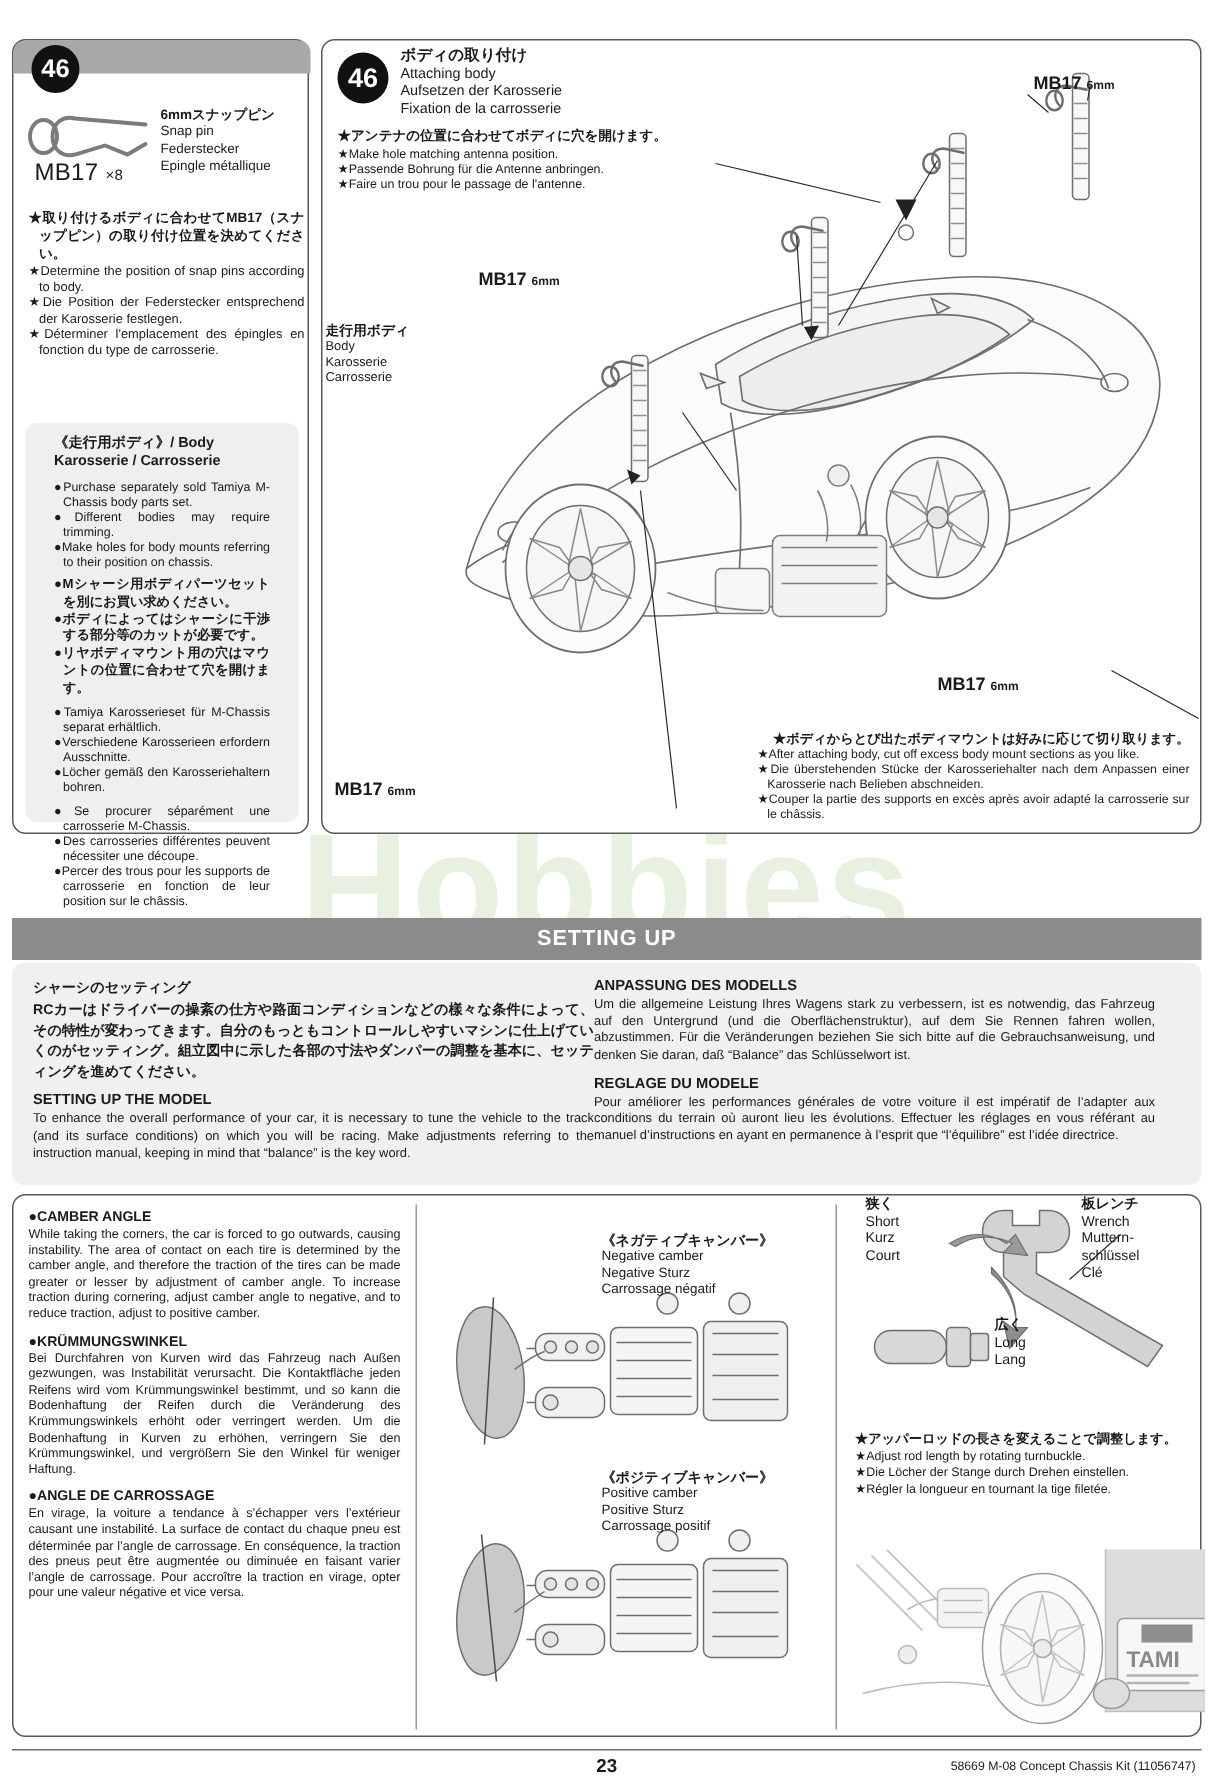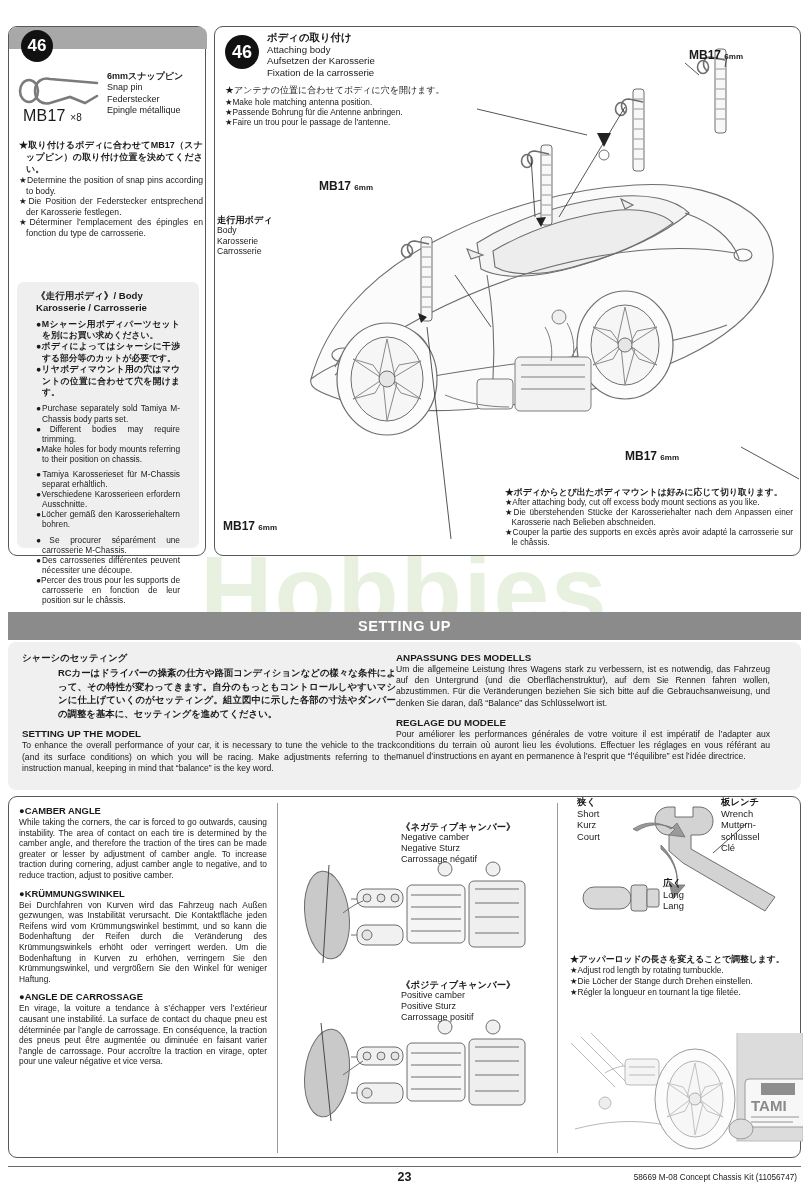--- a/index.html
+++ b/index.html
@@ -97,28 +97,28 @@
     position: absolute; left: 52px; top: 5px;
     font-size: 9.6px; line-height: 11.6px;
   }
   .step-title .jp { font-weight: bold; font-size: 10.4px; }
 
   .note-a {
     position: absolute; left: 10px; top: 58px; width: 260px;
     font-size: 8.3px; line-height: 10.2px;
   }
   .note-a p { text-indent: -6.5px; padding-left: 6.5px; }
-  .note-a .jp { font-weight: normal; font-size: 9px; line-height: 11.6px; }
+  .note-a .jp { font-weight: bold; font-size: 9px; line-height: 11.6px; }
 
   .note-b {
     position: absolute; left: 290px; top: 460px; width: 288px;
     font-size: 8.2px; line-height: 10px; text-align: justify;
   }
   .note-b p { text-indent: -6.5px; padding-left: 6.5px; }
-  .note-b .jp { font-weight: bold; font-size: 8.8px; line-height: 11.2px; text-align: left; }
+  .note-b .jp { font-weight: bold; font-size: 8.8px; line-height: 11.2px; text-align: right; }
 
   .callout {
     position: absolute; font-size: 12px; font-weight: bold; white-space: nowrap;
   }
   .callout .u { font-size: 8px; font-weight: bold; }
   .lbl-multi {
     position: absolute; font-size: 8.6px; line-height: 10.4px; white-space: nowrap;
   }
   .lbl-multi .jp { font-weight: bold; font-size: 9.2px; }
 
@@ -139,21 +139,21 @@
   #setuptext {
     position: absolute; left: 8px; top: 642px; width: 793px; height: 148px;
     background: #f0f0f0; border-radius: 8px; z-index: 2;
     padding: 10px 14px;
     display: flex; 
   }
   .col { width: 374px; }
   .col h4 { font-size: 9.8px; font-weight: bold; margin-bottom: 1px; }
   .col .jph { font-size: 9.4px; font-weight: bold; margin-bottom: 1px; }
   .col p { font-size: 8.6px; line-height: 11.2px; text-align: justify; }
-  .col p.jp { font-size: 9.4px; line-height: 13.6px; font-weight: bold; margin-left: 36px; }
+  .col p.jp { font-size: 9.4px; line-height: 13.6px; font-weight: bold; }
   .col .blk { margin-bottom: 8px; }
 
   
   #camber { left: 8px; top: 796px; width: 793px; height: 362px; }
   .cam-left { position: absolute; left: 10px; top: 8px; width: 248px; }
   .cam-left h4 { font-size: 9.4px; font-weight: bold; margin-bottom: 1px; }
   .cam-left p { font-size: 8.4px; line-height: 10.6px; text-align: justify; }
   .cam-left p.jp { font-size: 9px; line-height: 13px; font-weight: bold; text-align: justify; }
   .cam-left .blk { margin-bottom: 7px; }
 
@@ -223,29 +223,29 @@
     <div class="star-list">
       <p class="jp">★取り付けるボディに合わせてMB17（スナップピン）の取り付け位置を決めてください。</p>
       <p>★Determine the position of snap pins according to body.</p>
       <p>★Die Position der Federstecker entsprechend der Karosserie festlegen.</p>
       <p>★Déterminer l'emplacement des épingles en fonction du type de carrosserie.</p>
     </div>
 
     <div class="inner-card">
       <h4 style="white-space:pre-line">《走行用ボディ》/ Body
 Karosserie / Carrosserie</h4>
+      <div class="grp">
+        <p>●Purchase separately sold Tamiya M-Chassis body parts set.</p>
+        <p>●Different bodies may require trimming.</p>
+        <p>●Make holes for body mounts referring to their position on chassis.</p>
+      </div>
       <div class="grp jp">
         <p>●Mシャーシ用ボディパーツセットを別にお買い求めください。</p>
         <p>●ボディによってはシャーシに干渉する部分等のカットが必要です。</p>
         <p>●リヤボディマウント用の穴はマウントの位置に合わせて穴を開けます。</p>
-      </div>
-      <div class="grp">
-        <p>●Purchase separately sold Tamiya M-Chassis body parts set.</p>
-        <p>●Different bodies may require trimming.</p>
-        <p>●Make holes for body mounts referring to their position on chassis.</p>
       </div>
       <div class="grp">
         <p>●Tamiya Karosserieset für M-Chassis separat erhältlich.</p>
         <p>●Verschiedene Karosserieen erfordern Ausschnitte.</p>
         <p>●Löcher gemäß den Karosseriehaltern bohren.</p>
       </div>
       <div class="grp">
         <p>●Se procurer séparément une carrosserie M-Chassis.</p>
         <p>●Des carrosseries différentes peuvent nécessiter une découpe.</p>
         <p>●Percer des trous pour les supports de carrosserie en fonction de leur position sur le châssis.</p>

